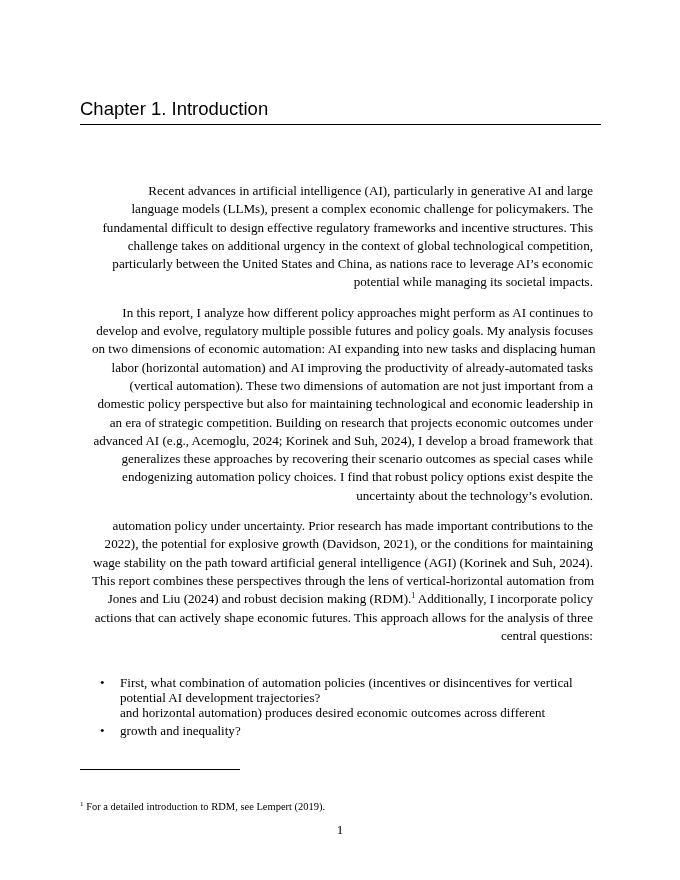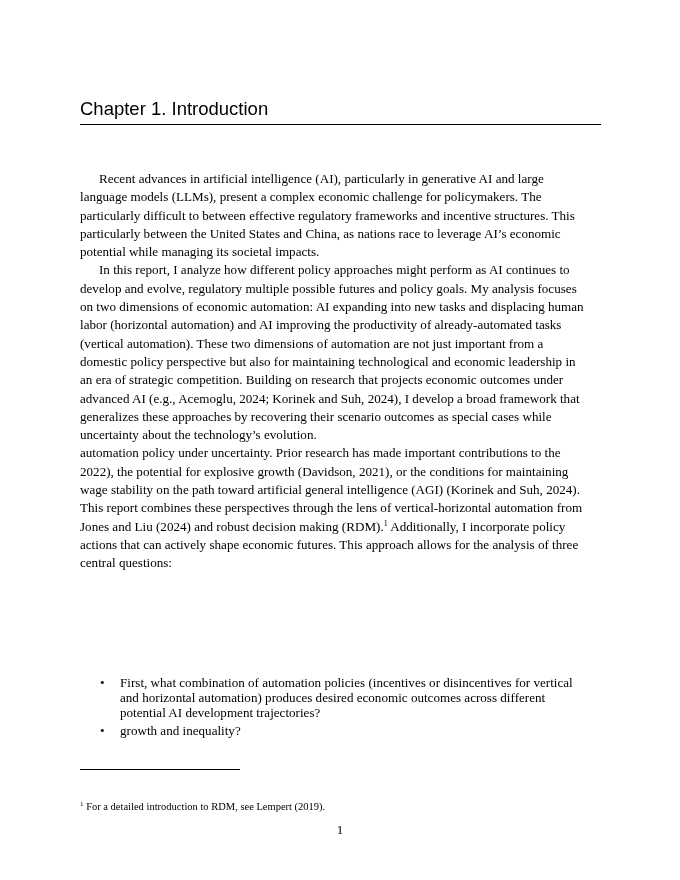--- a/index.html
+++ b/index.html
@@ -7,21 +7,21 @@
   .page { position:absolute; left:0; top:0; width:680px; height:880px; }
   .chapter-title {
     position:absolute; left:80px; top:98px;
     font-family:"Liberation Sans", sans-serif; font-size:18.5px; line-height:22px; margin:0; font-weight:normal;
   }
   .title-rule { position:absolute; left:80px; top:124px; width:521px; height:0; border-top:1.3px solid #000; }
   .body-text {
     position:absolute; left:80px; top:170px; width:525px;
     font-family:"Liberation Serif", serif; font-size:13.1px; line-height:18.3px;
   }
-  .para { margin:0; white-space:nowrap; }
+  .para { margin:12px; white-space:nowrap;text-align:right; }
   .line { display:block; }
   .line.indent { padding-left:19px; }
   sup { font-size:8px; line-height:0; vertical-align:5px; }
   .bullets {
     position:absolute; left:80px; top:675px; width:525px; margin:0; padding:0; list-style:none;
     font-family:"Liberation Serif", serif; font-size:13.1px; line-height:15px; white-space:nowrap;
   }
   .bullets li { position:relative; padding-left:40px; margin-bottom:3px; }
   .bullet-dot { position:absolute; left:20px; top:0; }
   .fn-rule { position:absolute; left:80px; top:769px; width:160px; height:0; border-top:1px solid #000; }
@@ -40,53 +40,55 @@
 
 <div class="page">
 
   <h1 class="chapter-title">Chapter 1. Introduction</h1>
   <div class="title-rule"></div>
 
   <div class="body-text">
     <p class="para">
       <span class="line indent">Recent advances in artificial intelligence (AI), particularly in generative AI and large</span>
       <span class="line">language models (LLMs), present a complex economic challenge for policymakers. The</span>
-      <span class="line">particularly difficult to between effective regulatory frameworks and incentive structures. This</span>
+      <span class="line">fundamental difficult to design effective regulatory frameworks and incentive structures. This</span>
+      <span class="line">challenge takes on additional urgency in the context of global technological competition,</span>
       <span class="line">particularly between the United States and China, as nations race to leverage AI’s economic</span>
       <span class="line">potential while managing its societal impacts.</span>
     </p>
     <p class="para">
       <span class="line indent">In this report, I analyze how different policy approaches might perform as AI continues to</span>
       <span class="line">develop and evolve, regulatory multiple possible futures and policy goals. My analysis focuses</span>
       <span class="line">on two dimensions of economic automation: AI expanding into new tasks and displacing human</span>
       <span class="line">labor (horizontal automation) and AI improving the productivity of already-automated tasks</span>
       <span class="line">(vertical automation). These two dimensions of automation are not just important from a</span>
       <span class="line">domestic policy perspective but also for maintaining technological and economic leadership in</span>
       <span class="line">an era of strategic competition. Building on research that projects economic outcomes under</span>
       <span class="line">advanced AI (e.g., Acemoglu, 2024; Korinek and Suh, 2024), I develop a broad framework that</span>
       <span class="line">generalizes these approaches by recovering their scenario outcomes as special cases while</span>
+      <span class="line">endogenizing automation policy choices. I find that robust policy options exist despite the</span>
       <span class="line">uncertainty about the technology’s evolution.</span>
     </p>
     <p class="para">
       <span class="line">automation policy under uncertainty. Prior research has made important contributions to the</span>
       <span class="line">2022), the potential for explosive growth (Davidson, 2021), or the conditions for maintaining</span>
       <span class="line">wage stability on the path toward artificial general intelligence (AGI) (Korinek and Suh, 2024).</span>
       <span class="line">This report combines these perspectives through the lens of vertical-horizontal automation from</span>
       <span class="line"><span>Jones and Liu (2024) and robust decision making (RDM).</span><sup>1</sup><span> Additionally, I incorporate policy</span></span>
       <span class="line">actions that can actively shape economic futures. This approach allows for the analysis of three</span>
       <span class="line">central questions:</span>
     </p>
   </div>
 
   <ul class="bullets">
     <li>
       <span class="bullet-dot">•</span>
       <span class="line">First, what combination of automation policies (incentives or disincentives for vertical</span>
+      <span class="line">potential AI development trajectories?</span>
       <span class="line">and horizontal automation) produces desired economic outcomes across different</span>
-      <span class="line">potential AI development trajectories?</span>
     </li>
     <li>
       <span class="bullet-dot">•</span>
       <span class="line">growth and inequality?</span>
     </li>
   </ul>
 
   <div class="fn-rule"></div>
   <div class="footnote"><sup>1</sup><span> For a detailed introduction to RDM, see Lempert (2019).</span></div>
 

